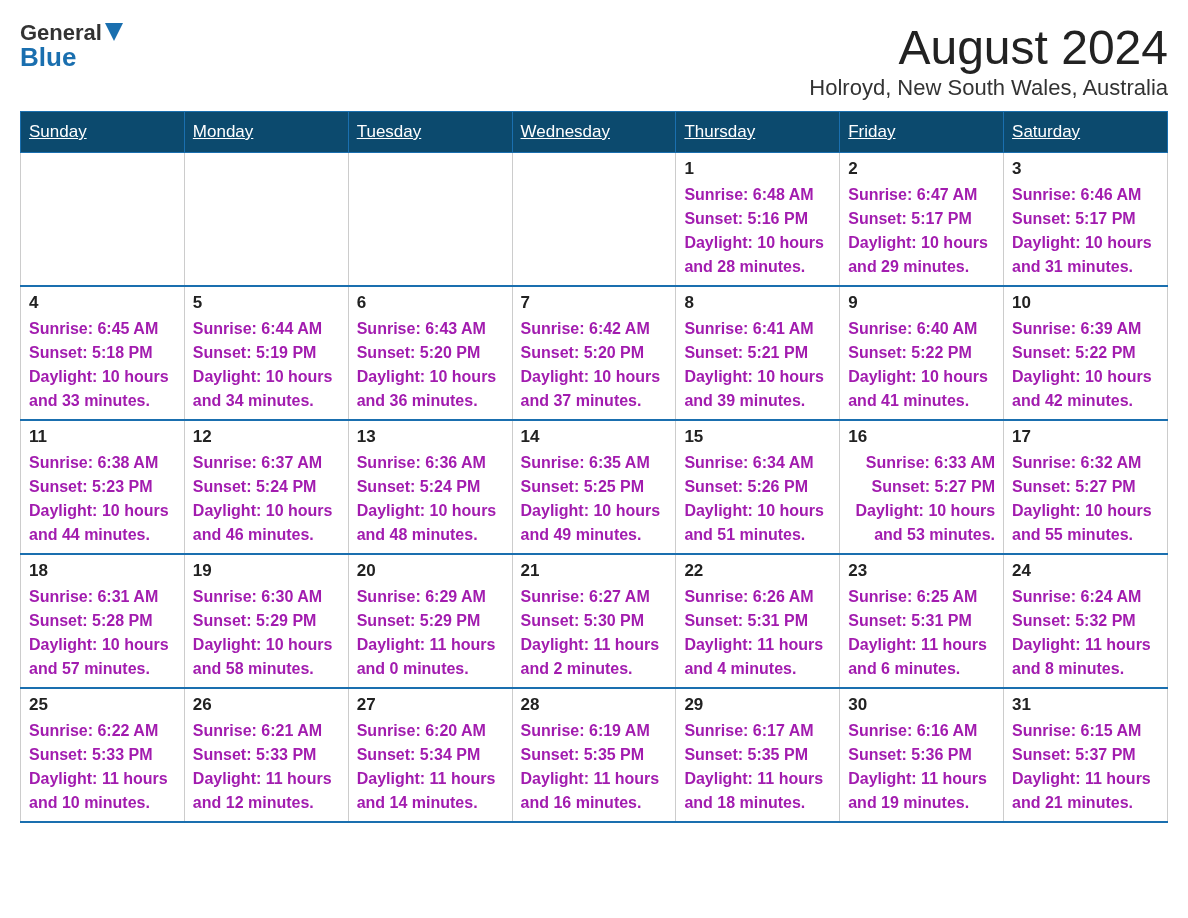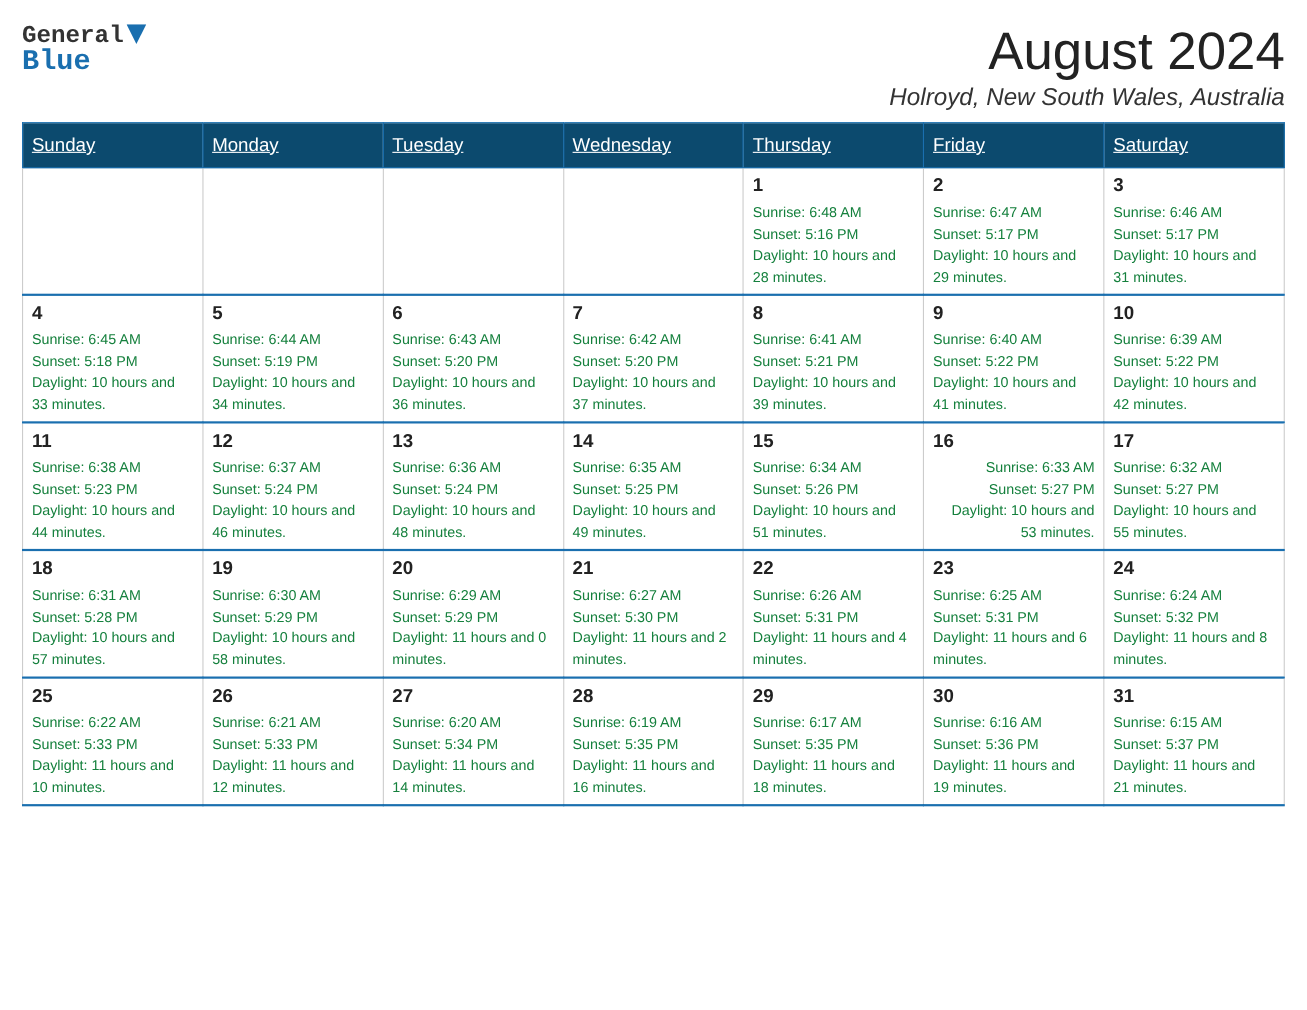--- a/index.html
+++ b/index.html
@@ -13,21 +13,20 @@
     .header {
       display: flex;
       justify-content: space-between;
       align-items: flex-start;
       margin-bottom: 10px;
     }
     .logo {
       display: flex;
       align-items: center;
       gap: 4px;
-      font-family: Liberation Mono, monospace;
     }
     .logo-text-general {
       font-size: 22px;
       font-weight: bold;
       color: #333;
     }
     .logo-text-blue {
       font-size: 26px;
       font-weight: bold;
       color: #1a6faf;
@@ -36,21 +35,20 @@
       text-align: right;
     }
     .month-title {
       font-size: 48px;
       font-weight: normal;
       color: #222;
     }
     .location-title {
       font-size: 22px;
       color: #333;
-      font-style: italic;
     }
     .calendar {
       width: 100%;
       border-collapse: collapse;
       border: 1px solid #1a6faf;
     }
     .calendar th {
       background-color: #0c4a6e;
       color: #fff;
       font-size: 17px;
@@ -68,23 +66,24 @@
       min-height: 100px;
     }
     .day-number {
       font-size: 17px;
       font-weight: bold;
       color: #222;
       display: block;
       margin-bottom: 4px;
     }
     .day-info {
-      font-size: 13px;
-      color: #15803d;
+      font-size: 16px;
+      color: #a21caf;
       line-height: 1.5;
+      font-weight: bold;
     }
     .empty-cell {
       background: #fff;
     }
     tr td {
       background: #fff;
     }
     .calendar tbody tr {
       border-bottom: 2px solid #1a6faf;
     }

